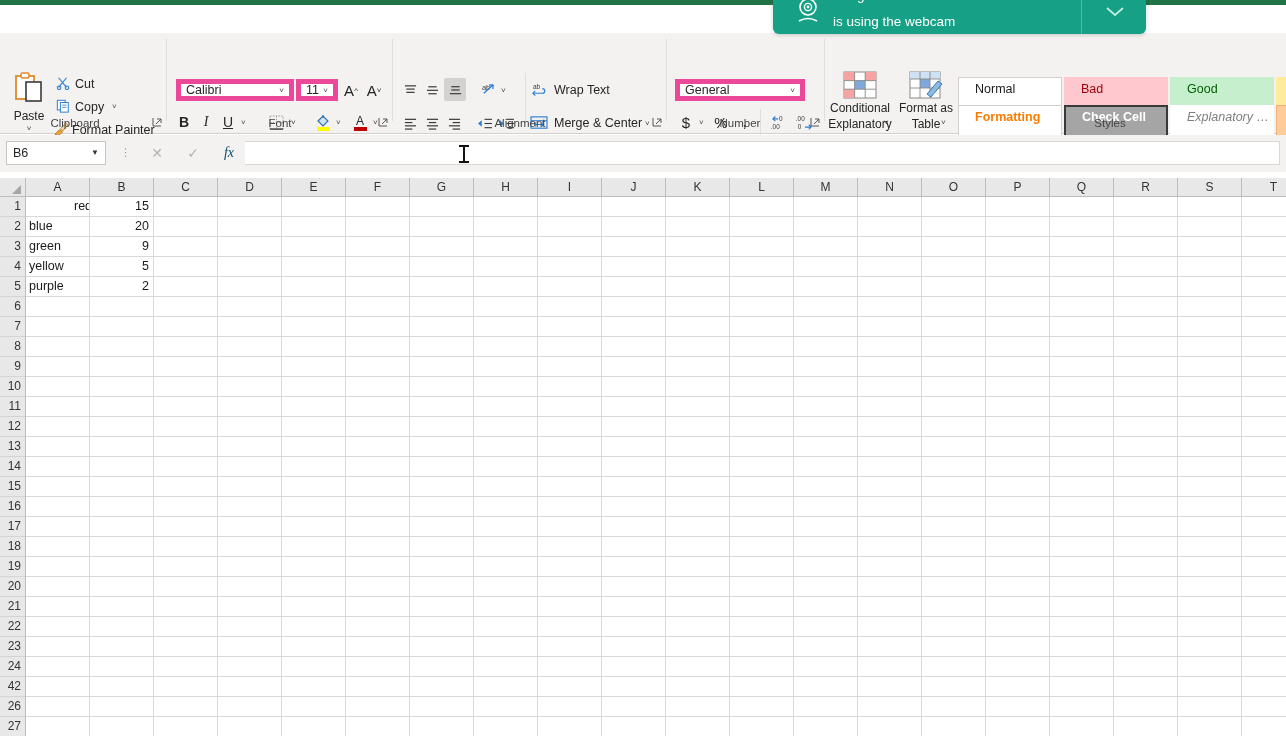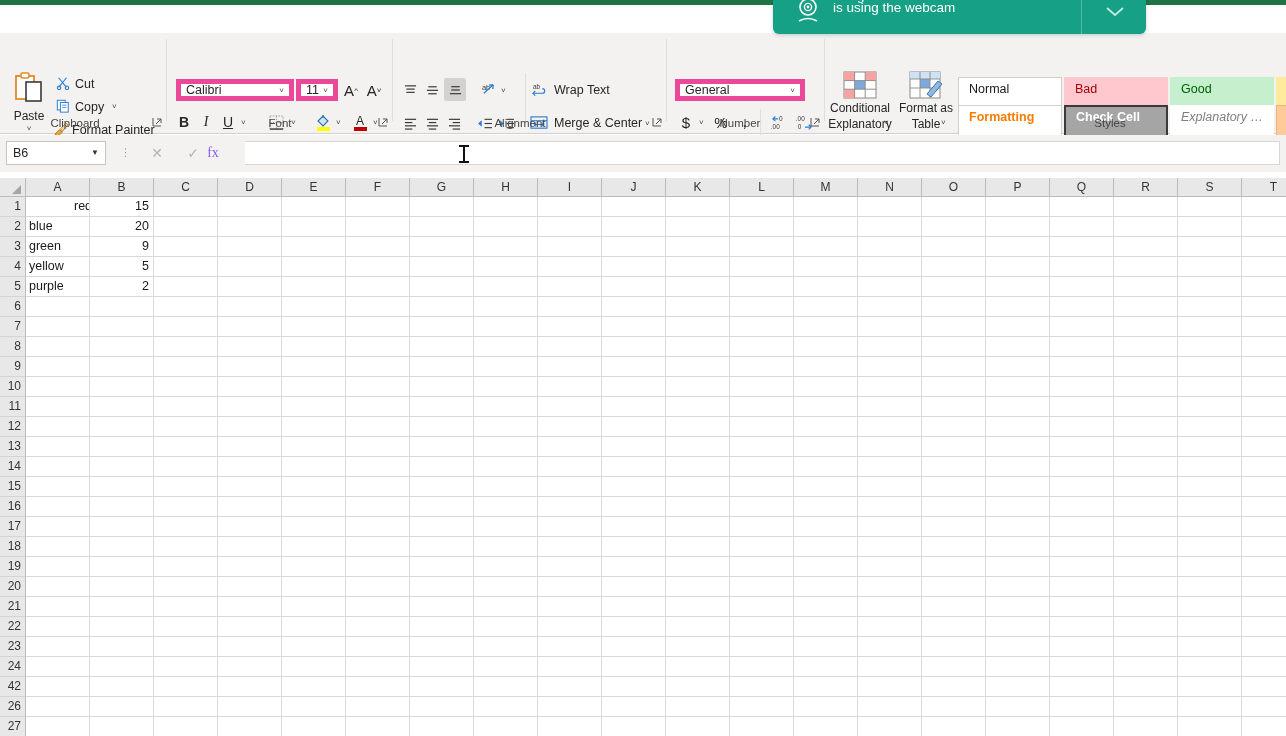--- a/index.html
+++ b/index.html
@@ -77,21 +77,21 @@
   
   .btn {
     position: absolute; display: flex; align-items: center; justify-content: center;
     font-size: 13px; color: #262626; cursor: default; user-select: none;
   }
   .btn.on { background: #d4d2d0; border-radius: 2px; }
 
   
   .stylecell {
     position: absolute; height: 34px; border: 1px solid #d8d8d8;
-    font-size: 12.5px; line-height: 22px; padding-left: 10px;
+    font-size: 12.5px; line-height: 22px; padding-left: 16px;
     white-space: nowrap; overflow: hidden; cursor: default;
   }
 
   
   .fbar {
     position: absolute; left: 0; top: 135px; width: 1286px; height: 37px;
     background: #f3f2f1;
   }
   .namebox {
     position: absolute; left: 6px; top: 6px; width: 100px; height: 24px;
@@ -152,21 +152,21 @@
   .toast {
     position: absolute; left: 773px; top: -8px; width: 373px; height: 42px;
     background: #16a085; border-radius: 6px; color: #fff; cursor: default;
     box-shadow: 0 1px 4px rgba(0,0,0,0.18);
   }
   .toast .t1 {
     position: absolute; left: 60px; top: -4px; font-size: 13.5px; color: #fff;
     white-space: nowrap;
   }
   .toast .t2 {
-    position: absolute; left: 60px; top: 8px; font-size: 13.5px; color: #fff;
+    position: absolute; left: 60px; top: 22px; font-size: 13.5px; color: #fff;
     white-space: nowrap;
   }
   .toast .divider {
     position: absolute; right: 64px; top: 0px; width: 1px; height: 42px;
     background: rgba(255,255,255,0.28);
   }
   .toast .camicon { position: absolute; left: 22px; top: 5px; }
   .toast .chev { position: absolute; right: 20px; top: 12px; }
 </style>
 </head>
@@ -478,21 +478,21 @@
   </div>
 
   <div class="fbar">
     <div class="namebox">
       <span class="nv">B6</span>
       <span class="nc">▼</span>
     </div>
     <div class="vdots">⋮</div>
     <div class="fbtn" style="left:142px;">✕</div>
     <div class="fbtn" style="left:178px;">✓</div>
-    <div class="fbtn" style="left:198px;font-family:'Liberation Serif',serif;color:#8b5cf6;">
+    <div class="fbtn" style="left:214px;font-style:italic;font-family:'Liberation Serif',serif;color:#0c4a6e;">
       <span>fx</span>
     </div>
     <div class="finput"></div>
   </div>
   <div class="caret" style="left:463px;top:145px;"></div>
 
   <div class="grid">
     <div class="corner">
         <i></i>
       </div>

